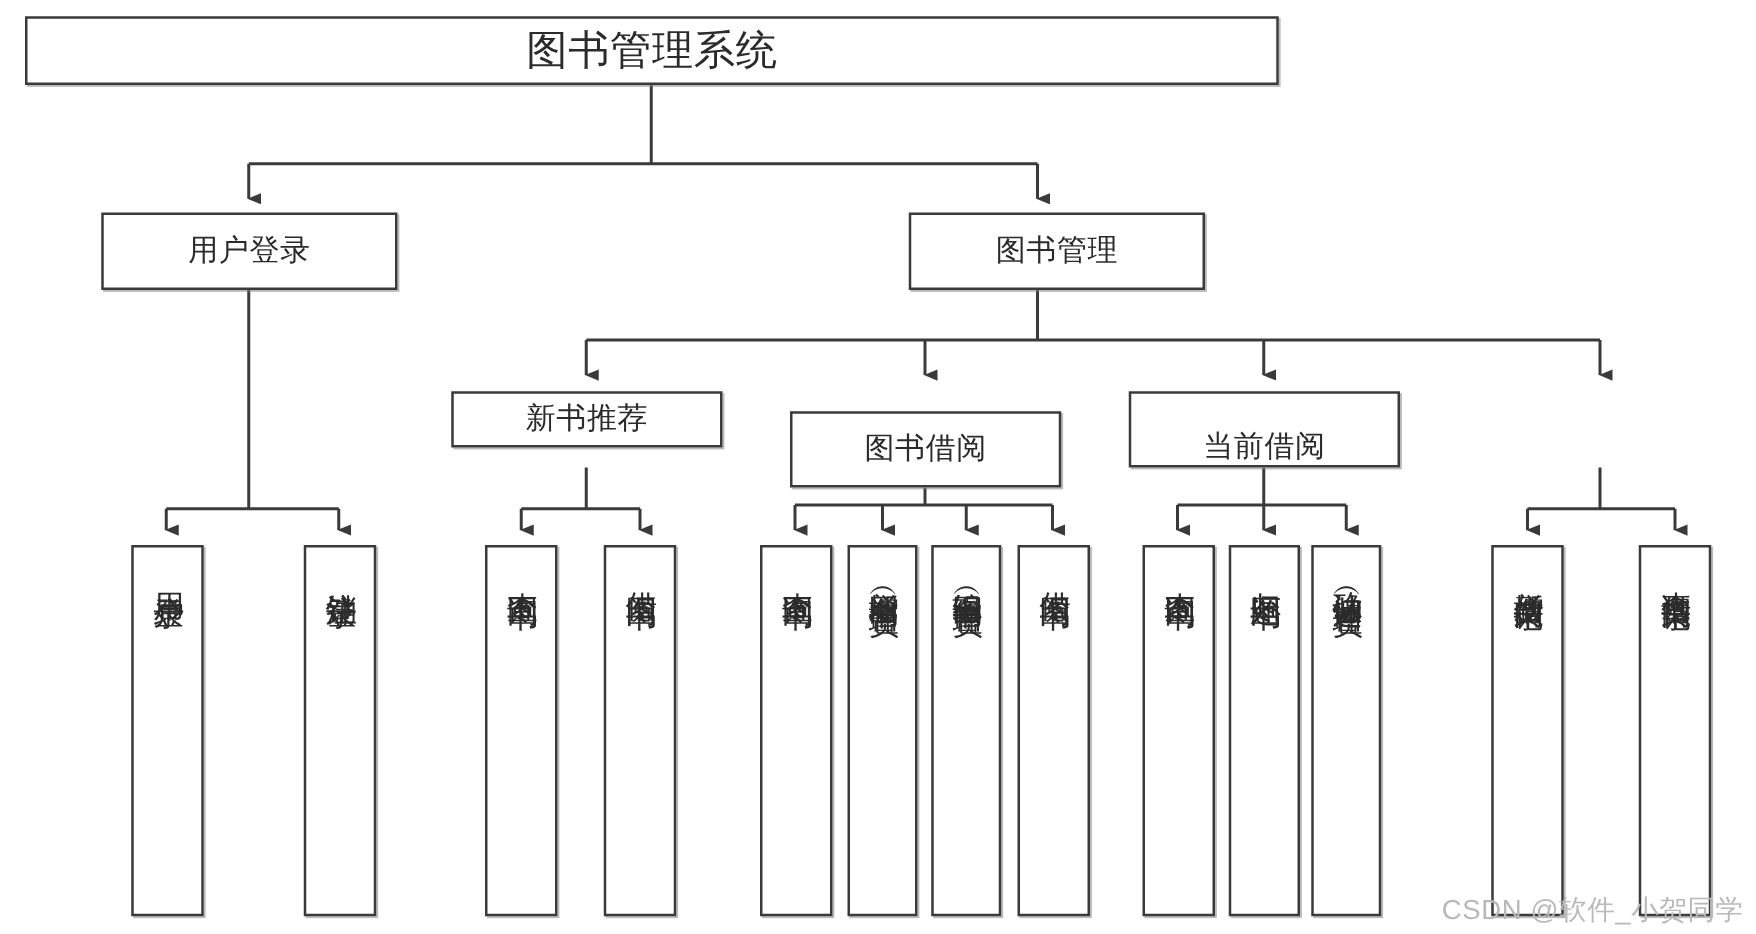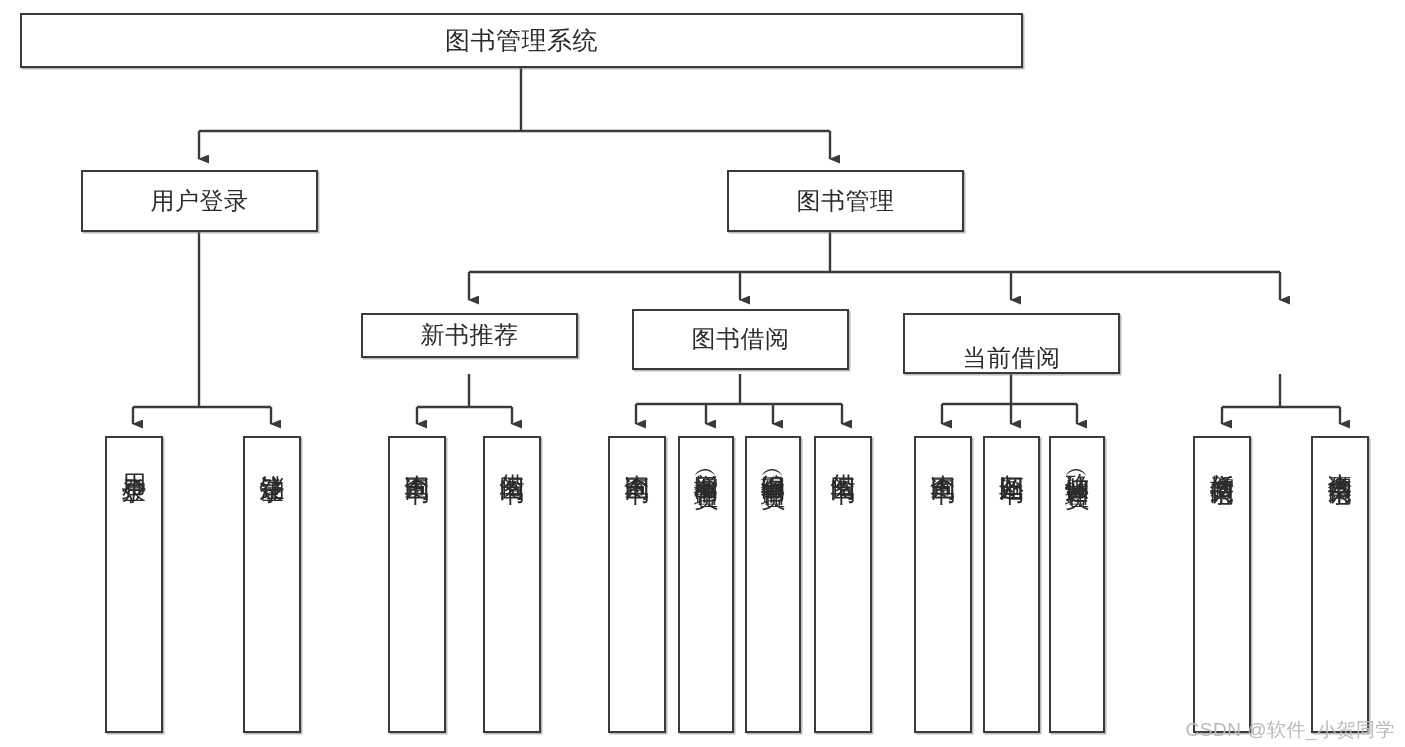--- a/index.html
+++ b/index.html
@@ -35,38 +35,38 @@
     line-height:1.18;
     letter-spacing:.5px;
     white-space:pre;
     text-align:center;
   }
   
   .node.horiz .lbl{
     font-size:24px;
     writing-mode:horizontal-tb;
   }
-  .node.root .lbl{font-size:25px;}
+  .node.root .lbl{font-size:33px;}
   
   .node.vert{
     align-items:flex-start;
     padding-top:16px;
   }
   .node.vert .lbl{
     writing-mode:vertical-rl;
     text-orientation:upright;
     font-size:25px;
     letter-spacing:2px;
     line-height:1;
   }
   .node.vert.tall .lbl{font-size:24px;}
   .watermark{
     position:absolute;
     right:10px;bottom:4px;
-    font-size:19px;
+    font-size:22px;
     color:#b9b9b9;
     letter-spacing:.5px;
     z-index:5;
     white-space:nowrap;
   }
 </style>
 </head>
 <body>
 
 <div id="diagram-root">
@@ -130,21 +130,21 @@
   </div>
 
   <div class="node horiz" style="left:711px;top:170px;width:237px;height:62px;margin-left:16px;">
     <span class="lbl">图书管理</span>
   </div>
 
   <div class="node horiz" style="left:361px;top:313px;width:217px;height:45px;">
     <span class="lbl">新书推荐</span>
   </div>
 
-  <div class="node horiz" style="left:632px;top:309px;width:217px;height:61px;">
+  <div class="node horiz" style="left:632px;top:329px;width:217px;height:61px;">
     <span class="lbl">图书借阅</span>
   </div>
 
   <div class="node horiz" style="left:903px;top:313px;width:217px;height:61px;align-items:flex-end;">
     <span class="lbl">当前借阅</span>
   </div>
 
 
   <div class="node vert" style="left:105px;top:436px;width:58px;height:297px;">
     <span class="lbl">用户登录</span>

